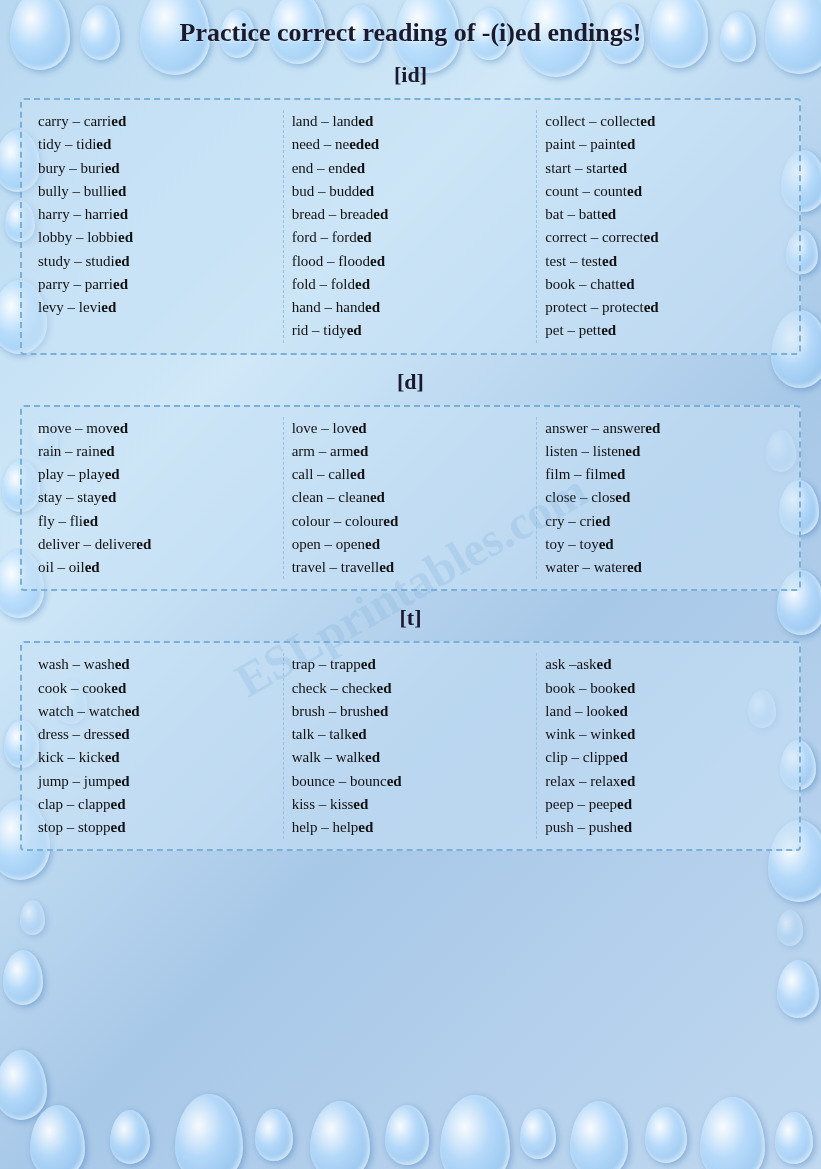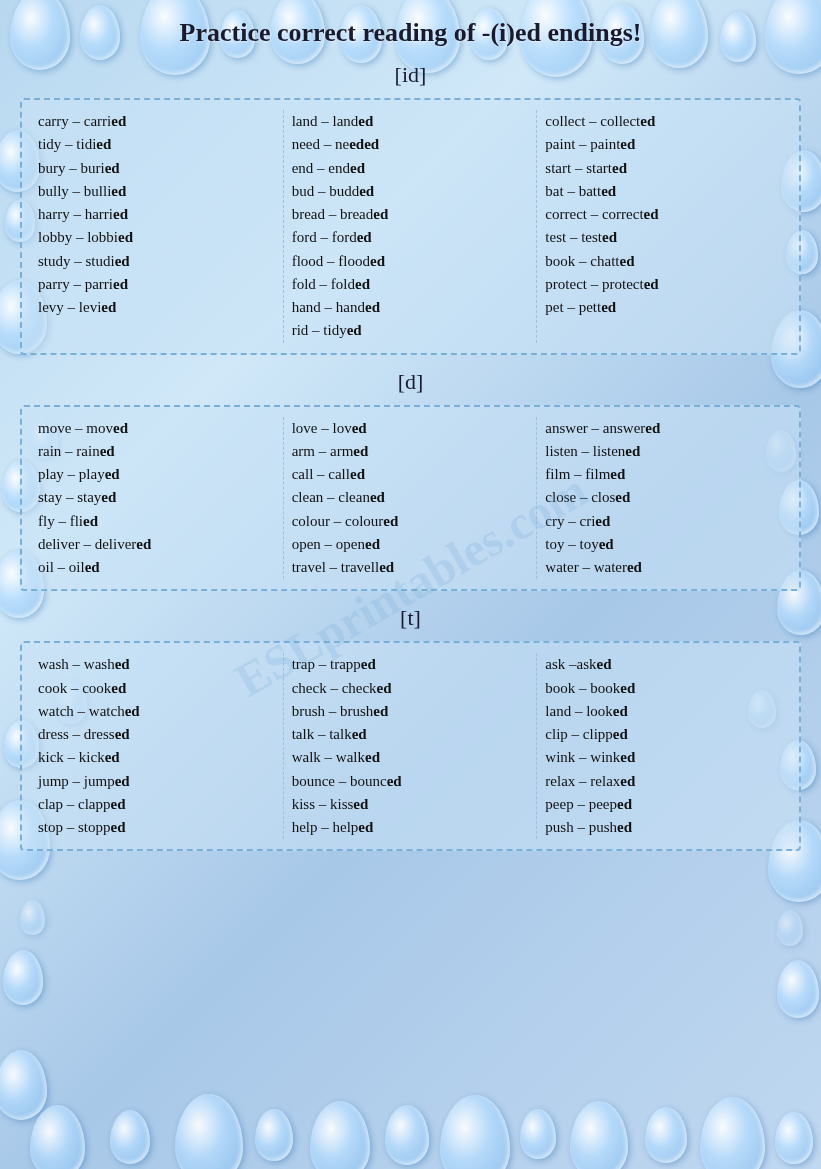--- a/index.html
+++ b/index.html
@@ -40,21 +40,21 @@
       font-weight: bold;
       font-family: 'Comic Sans MS', cursive;
       color: #1a1a2e;
       padding-top: 8px;
       text-shadow: 1px 1px 2px rgba(255,255,255,0.5);
     }
 
     .section-label {
       text-align: center;
       font-size: 22px;
-      font-weight: normal;
+      font-weight: bold;
       color: #1a1a2e;
       margin: 14px 0 10px 0;
     }
 
     .word-grid {
       display: grid;
       grid-template-columns: 1fr 1fr 1fr;
       gap: 0;
       background: rgba(200,225,245,0.55);
       border: 2px dashed #7ab0d8;
@@ -184,20 +184,21 @@
           <div class="word-pair"><span>ford – ford</span><span class="bold-end">ed</span></div>
           <div class="word-pair"><span>flood – flood</span><span class="bold-end">ed</span></div>
           <div class="word-pair"><span>fold – fold</span><span class="bold-end">ed</span></div>
           <div class="word-pair"><span>hand – hand</span><span class="bold-end">ed</span></div>
           <div class="word-pair"><span>rid – tidy</span><span class="bold-end">ed</span></div>
         </div>
         <div class="word-col">
           <div class="word-pair"><span>collect – collect</span><span class="bold-end">ed</span></div>
           <div class="word-pair"><span>paint – paint</span><span class="bold-end">ed</span></div>
           <div class="word-pair"><span>start – start</span><span class="bold-end">ed</span></div>
+          <div class="word-pair"><span>count – count</span><span class="bold-end">ed</span></div>
           <div class="word-pair"><span>bat – batt</span><span class="bold-end">ed</span></div>
           <div class="word-pair"><span>correct – correct</span><span class="bold-end">ed</span></div>
           <div class="word-pair"><span>test – test</span><span class="bold-end">ed</span></div>
           <div class="word-pair"><span>book – chatt</span><span class="bold-end">ed</span></div>
           <div class="word-pair"><span>protect – protect</span><span class="bold-end">ed</span></div>
           <div class="word-pair"><span>pet – pett</span><span class="bold-end">ed</span></div>
         </div>
       </div>
       <div class="section-label">[d]</div>
       <div class="word-grid">
@@ -248,21 +249,21 @@
           <div class="word-pair"><span>talk – talk</span><span class="bold-end">ed</span></div>
           <div class="word-pair"><span>walk – walk</span><span class="bold-end">ed</span></div>
           <div class="word-pair"><span>bounce – bounc</span><span class="bold-end">ed</span></div>
           <div class="word-pair"><span>kiss – kiss</span><span class="bold-end">ed</span></div>
           <div class="word-pair"><span>help – help</span><span class="bold-end">ed</span></div>
         </div>
         <div class="word-col">
           <div class="word-pair"><span>ask –ask</span><span class="bold-end">ed</span></div>
           <div class="word-pair"><span>book – book</span><span class="bold-end">ed</span></div>
           <div class="word-pair"><span>land  – look</span><span class="bold-end">ed</span></div>
+          <div class="word-pair"><span>wink – wink</span><span class="bold-end">ed</span></div>
           <div class="word-pair"><span>clip – clipp</span><span class="bold-end">ed</span></div>
-          <div class="word-pair"><span>wink – wink</span><span class="bold-end">ed</span></div>
           <div class="word-pair"><span>relax – relax</span><span class="bold-end">ed</span></div>
           <div class="word-pair"><span>peep – peep</span><span class="bold-end">ed</span></div>
           <div class="word-pair"><span>push – push</span><span class="bold-end">ed</span></div>
         </div>
       </div>
     </div>
 </div>
 
 </body></html>

